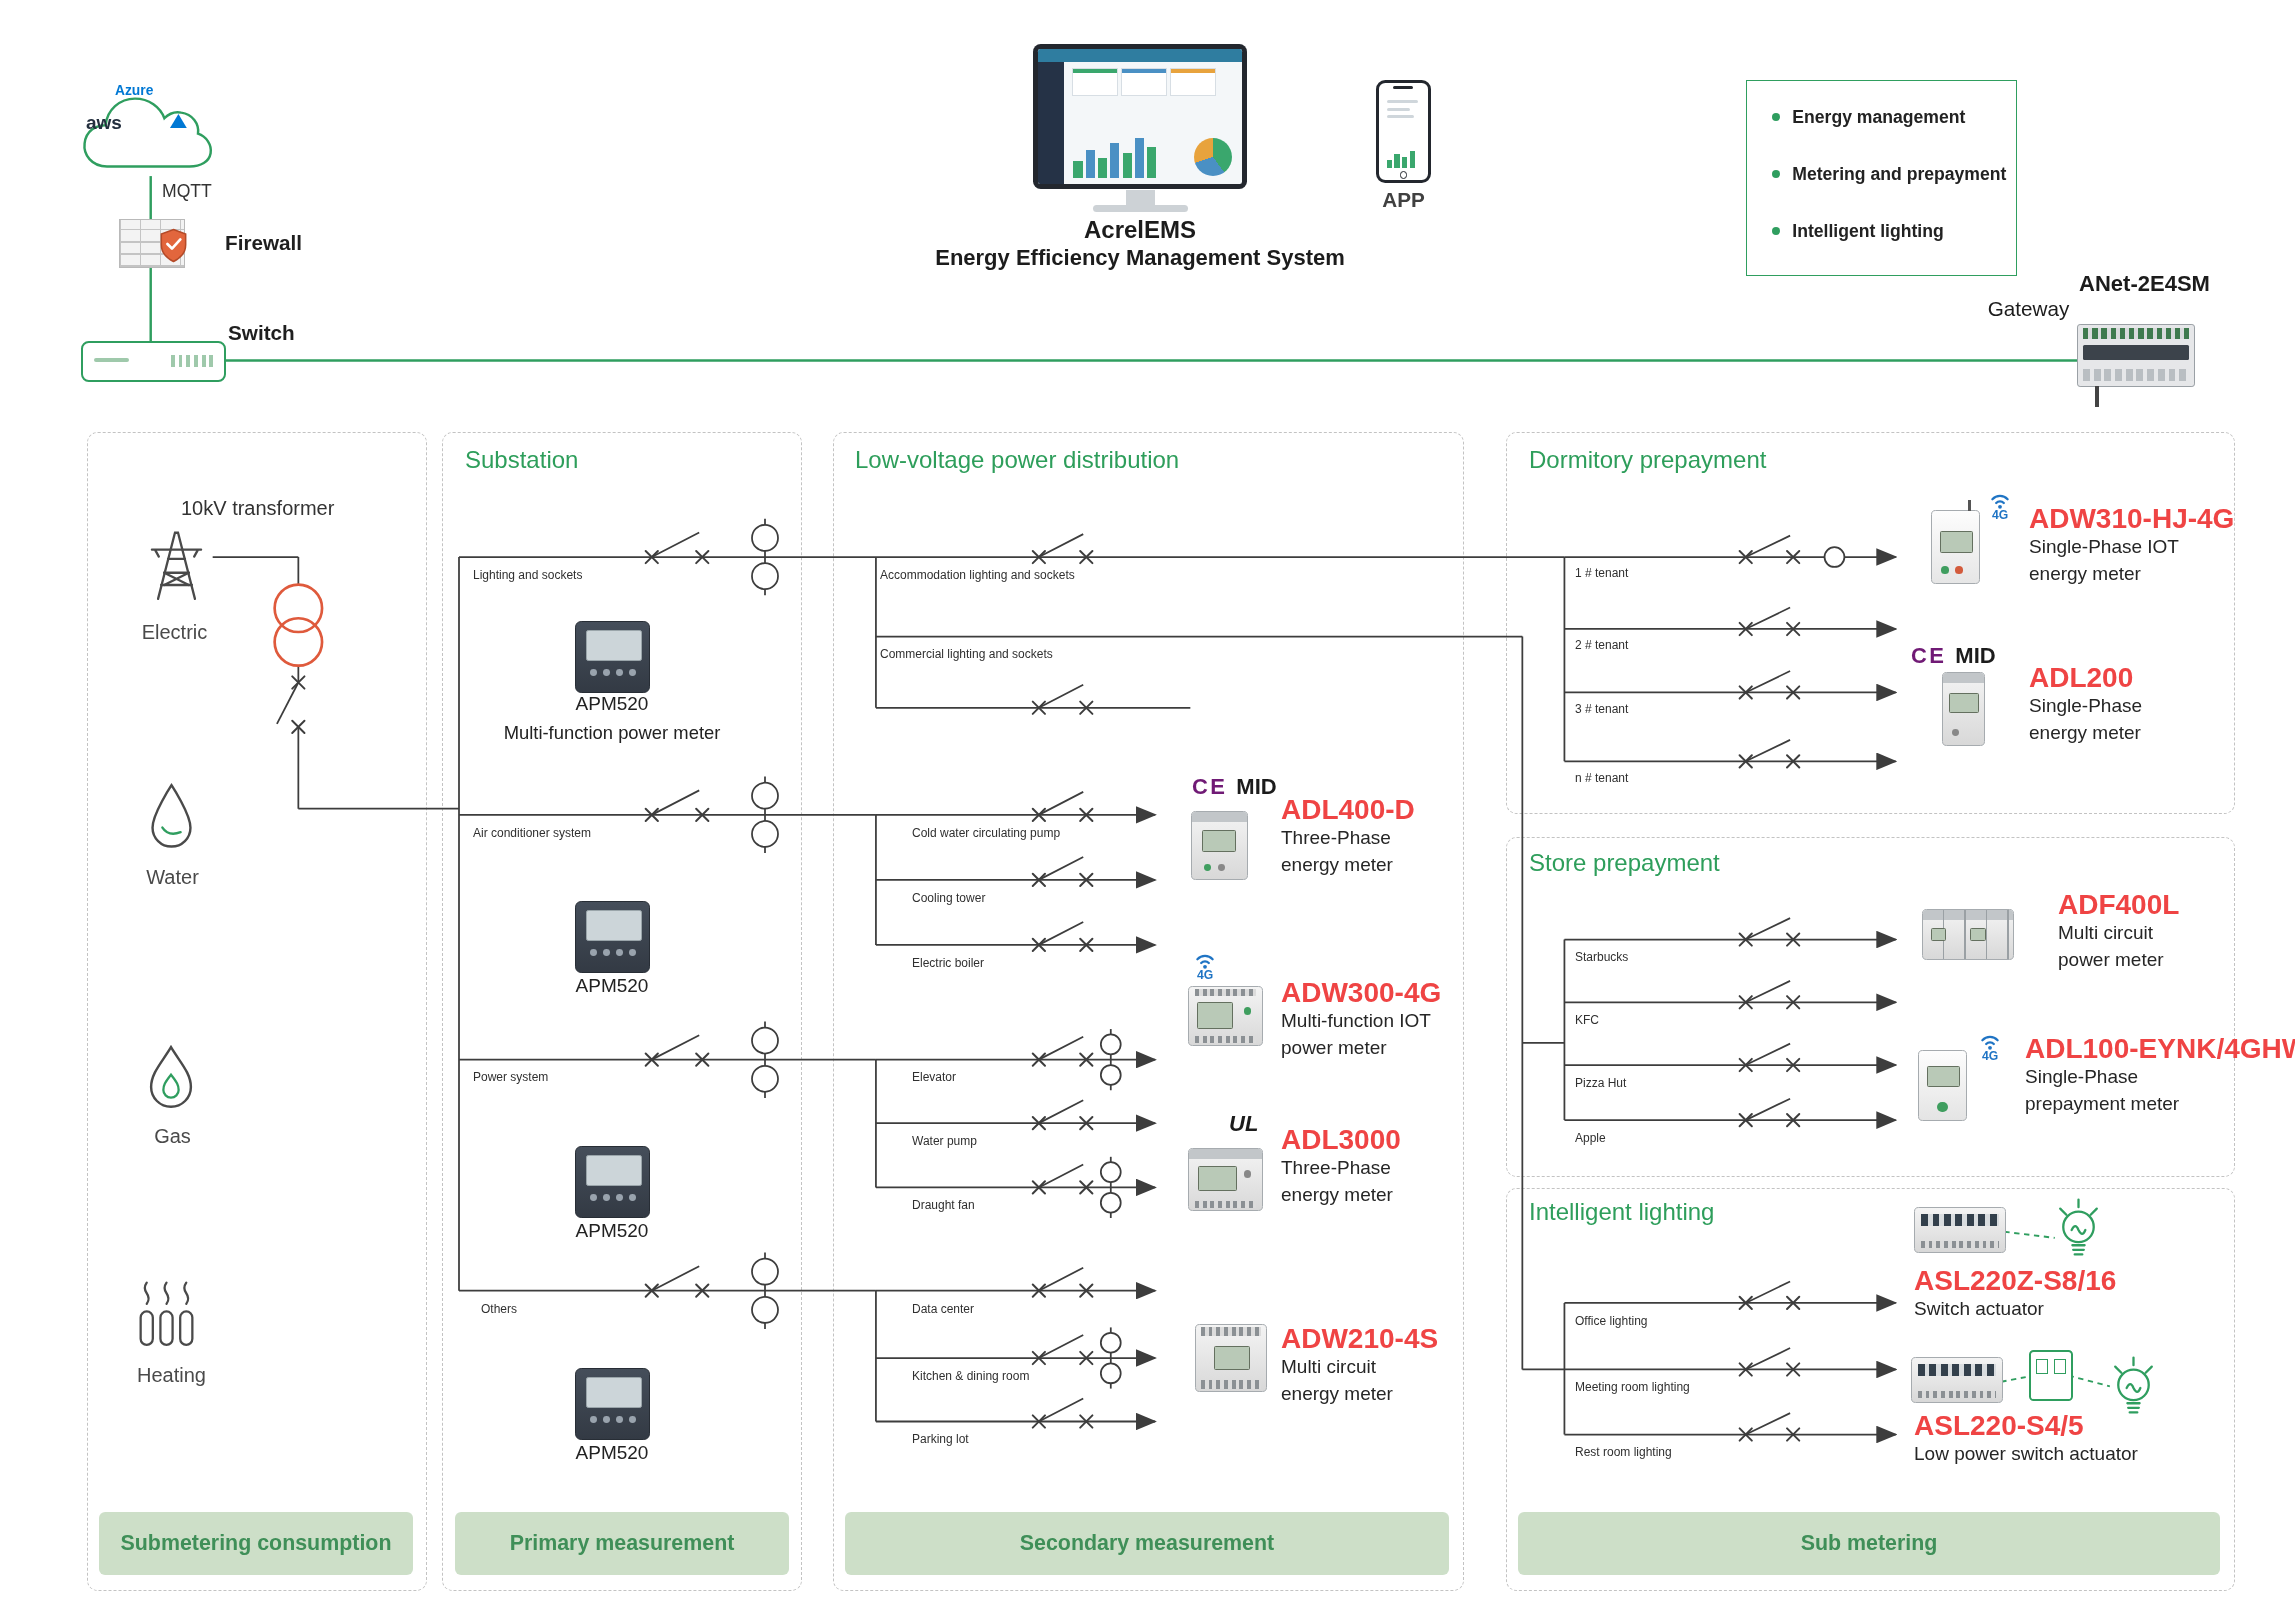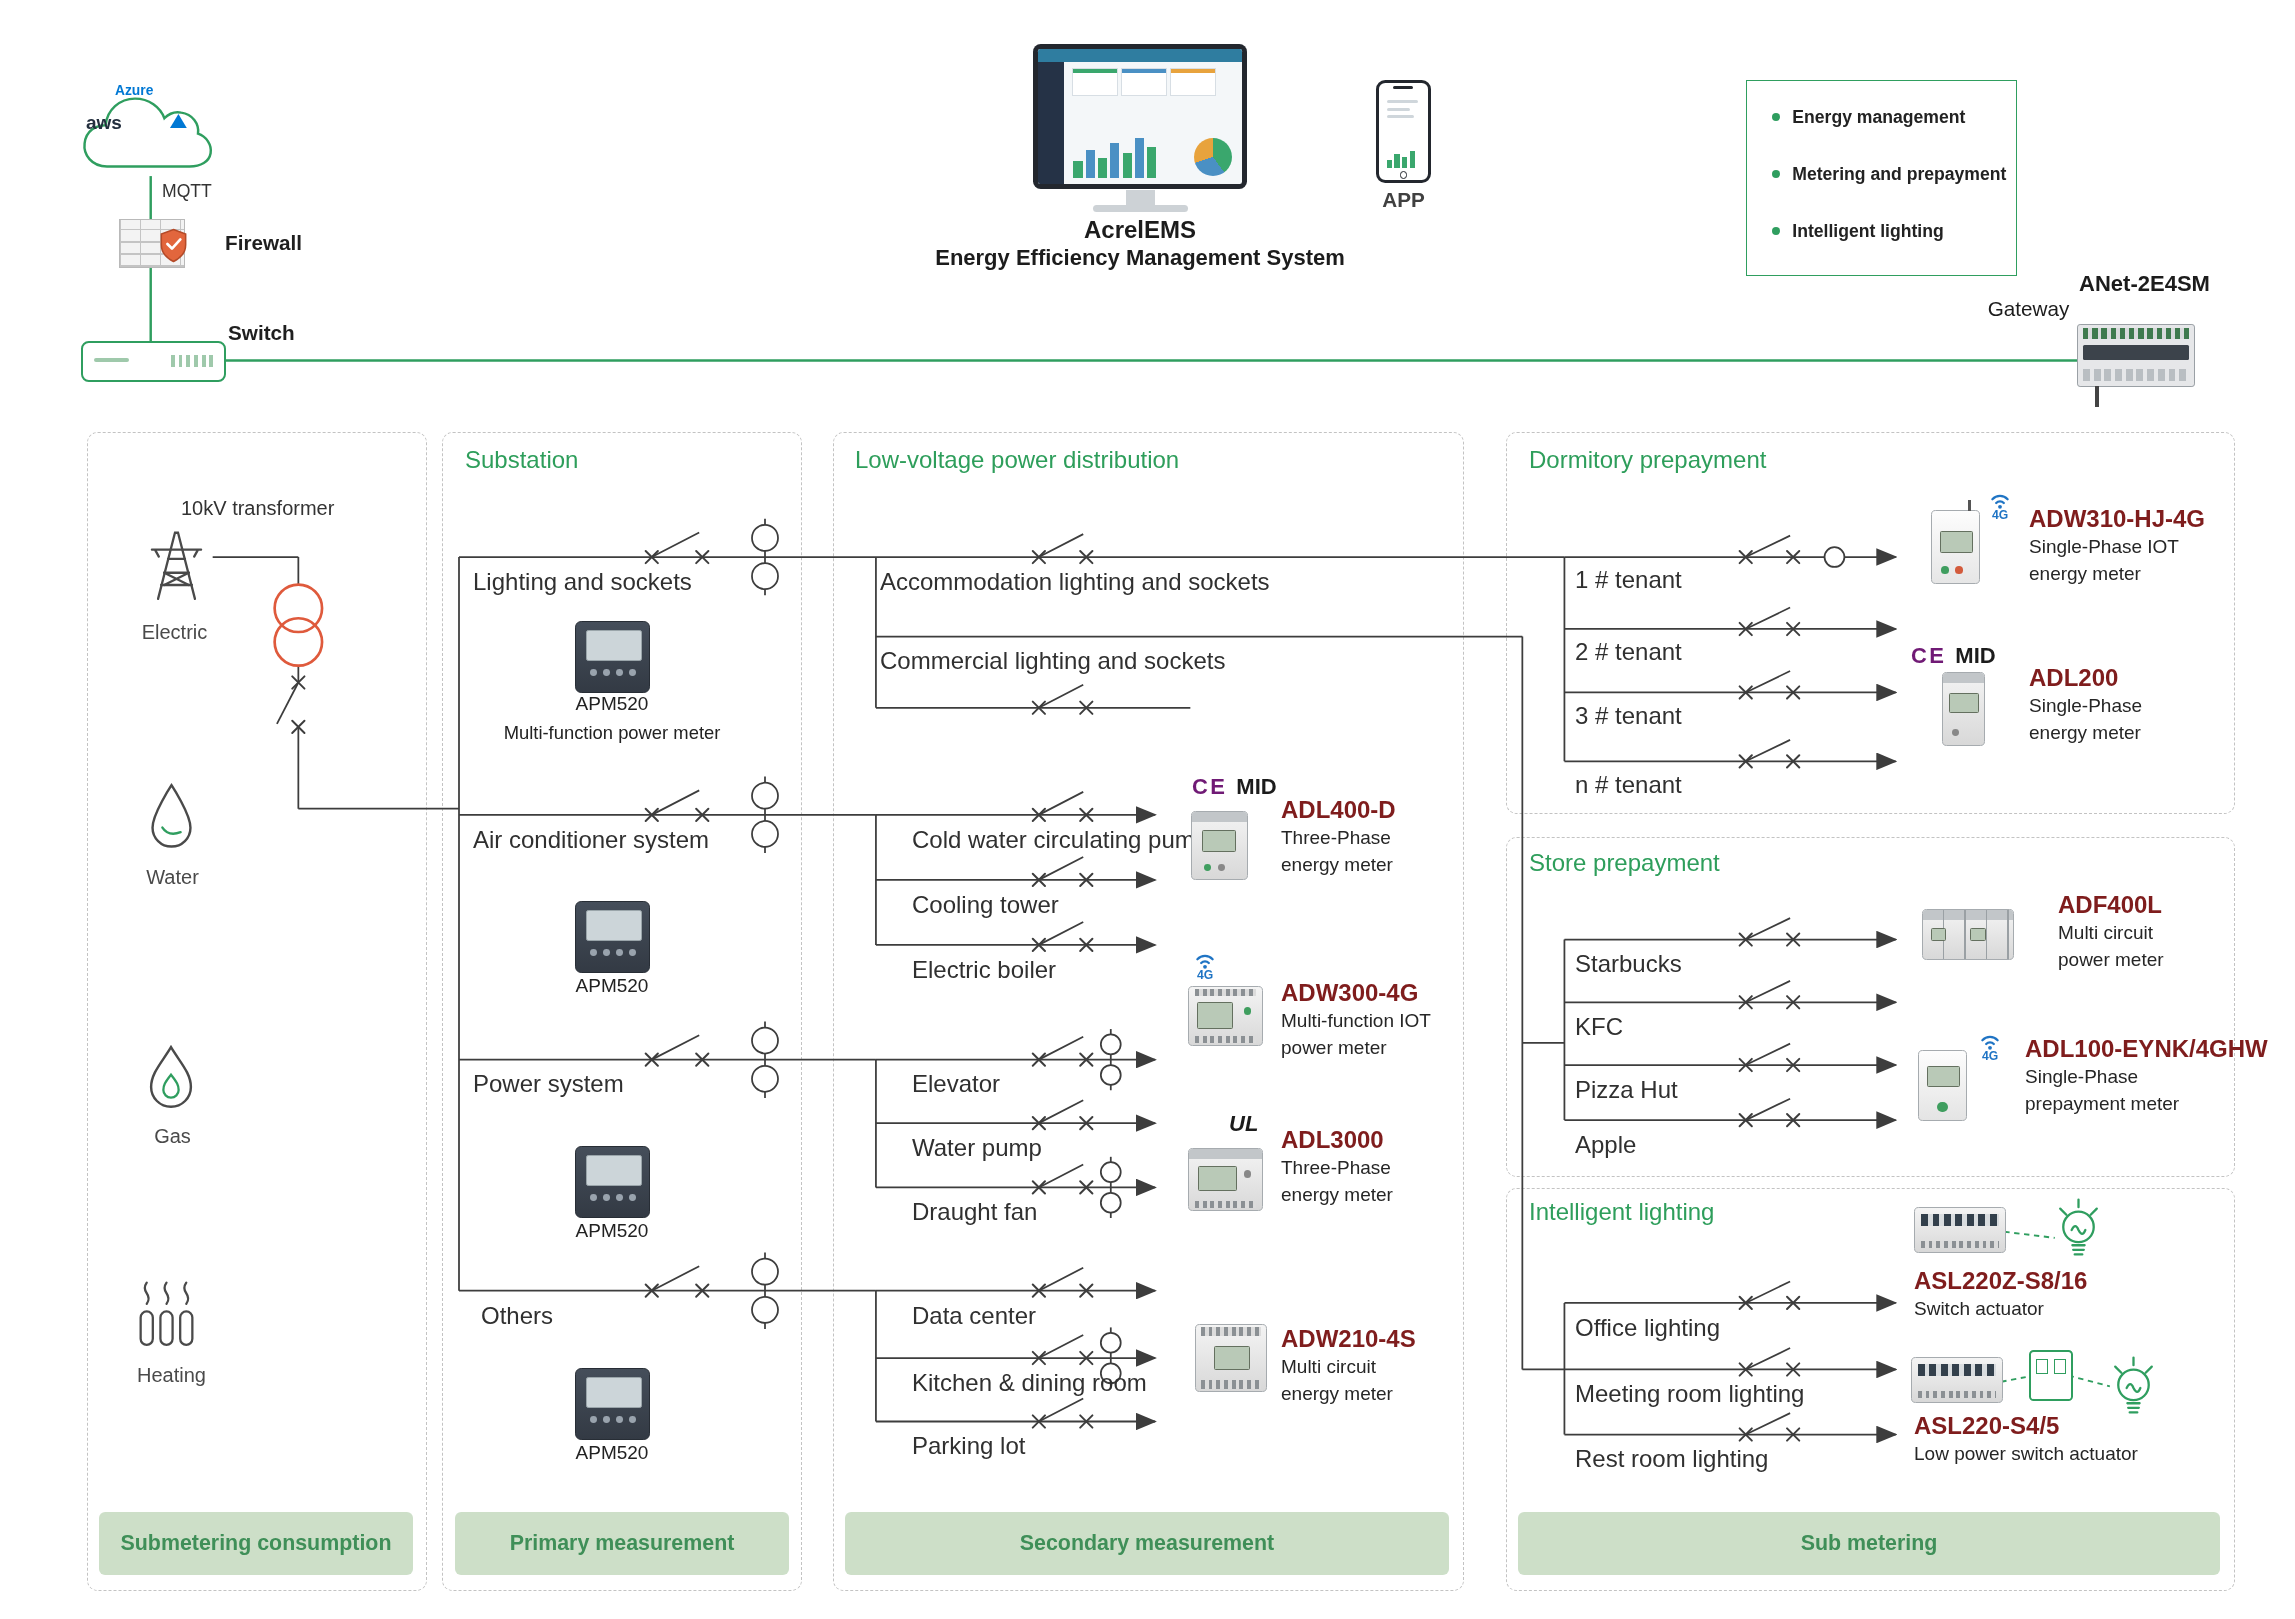--- a/index.html
+++ b/index.html
@@ -5,25 +5,25 @@
   html,body{margin:0;padding:0;background:#fff;}
   body{width:2295px;height:1619px;position:relative;overflow:hidden;
        font-family:"Liberation Sans",sans-serif;color:#2b2b2b;}
   .abs{position:absolute;}
   
   .panel{position:absolute;border:1.5px dashed #c3c3c3;border-radius:10.7px;z-index:1;background:transparent;}
   .footer{position:absolute;background:#cddfc8;border-radius:6.1px;color:#3f8f58;font-size:21.4px;font-weight:600;
           display:flex;align-items:center;justify-content:center;z-index:2;}
   .ptitle{position:absolute;font-size:24px;color:#2e9e5b;font-weight:500;z-index:10;white-space:nowrap;}
   
-  .bl{position:absolute;font-size:24px;color:#303030;z-index:10;white-space:nowrap;}
+  .bl{position:absolute;font-size:12px;color:#303030;z-index:10;white-space:nowrap;}
   .toplbl{position:absolute;font-size:20.7px;font-weight:600;color:#1f1f1f;z-index:10;white-space:nowrap;}
   .ctr{text-align:center;}
   .mtext{position:absolute;z-index:10;line-height:27.5px;white-space:nowrap;}
-  .mtext .nm{font-size:24px;font-weight:700;color:#7f1d1d;}
+  .mtext .nm{font-size:28px;font-weight:700;color:#ef4444;}
   .mtext .ln{font-size:19px;color:#262626;}
   .certrow{position:absolute;z-index:10;display:flex;gap:9.2px;align-items:baseline;}
   .ce{font-size:22px;font-weight:700;color:#701a75;letter-spacing:2.3px;}
   .mid{font-size:22px;font-weight:800;color:#1c1c1c;}
   .ul{position:absolute;z-index:10;font-size:22px;font-weight:800;font-style:italic;color:#1c1c1c;}
   .iconlbl{position:absolute;font-size:20px;color:#4a4a4a;z-index:10;}
   
   svg.wires{position:absolute;left:0;top:0;z-index:5;pointer-events:none;}
   .apm{width:73px;height:70px;background:linear-gradient(#454e5a,#333a44);border:1.5px solid #272d35;border-radius:6.1px;position:absolute;z-index:10;}
   .apm .scr{position:absolute;left:10px;top:8.4px;width:54px;height:29px;background:#ccd5d9;border:0.8px solid #9aa5aa;border-radius:2.3px;}

